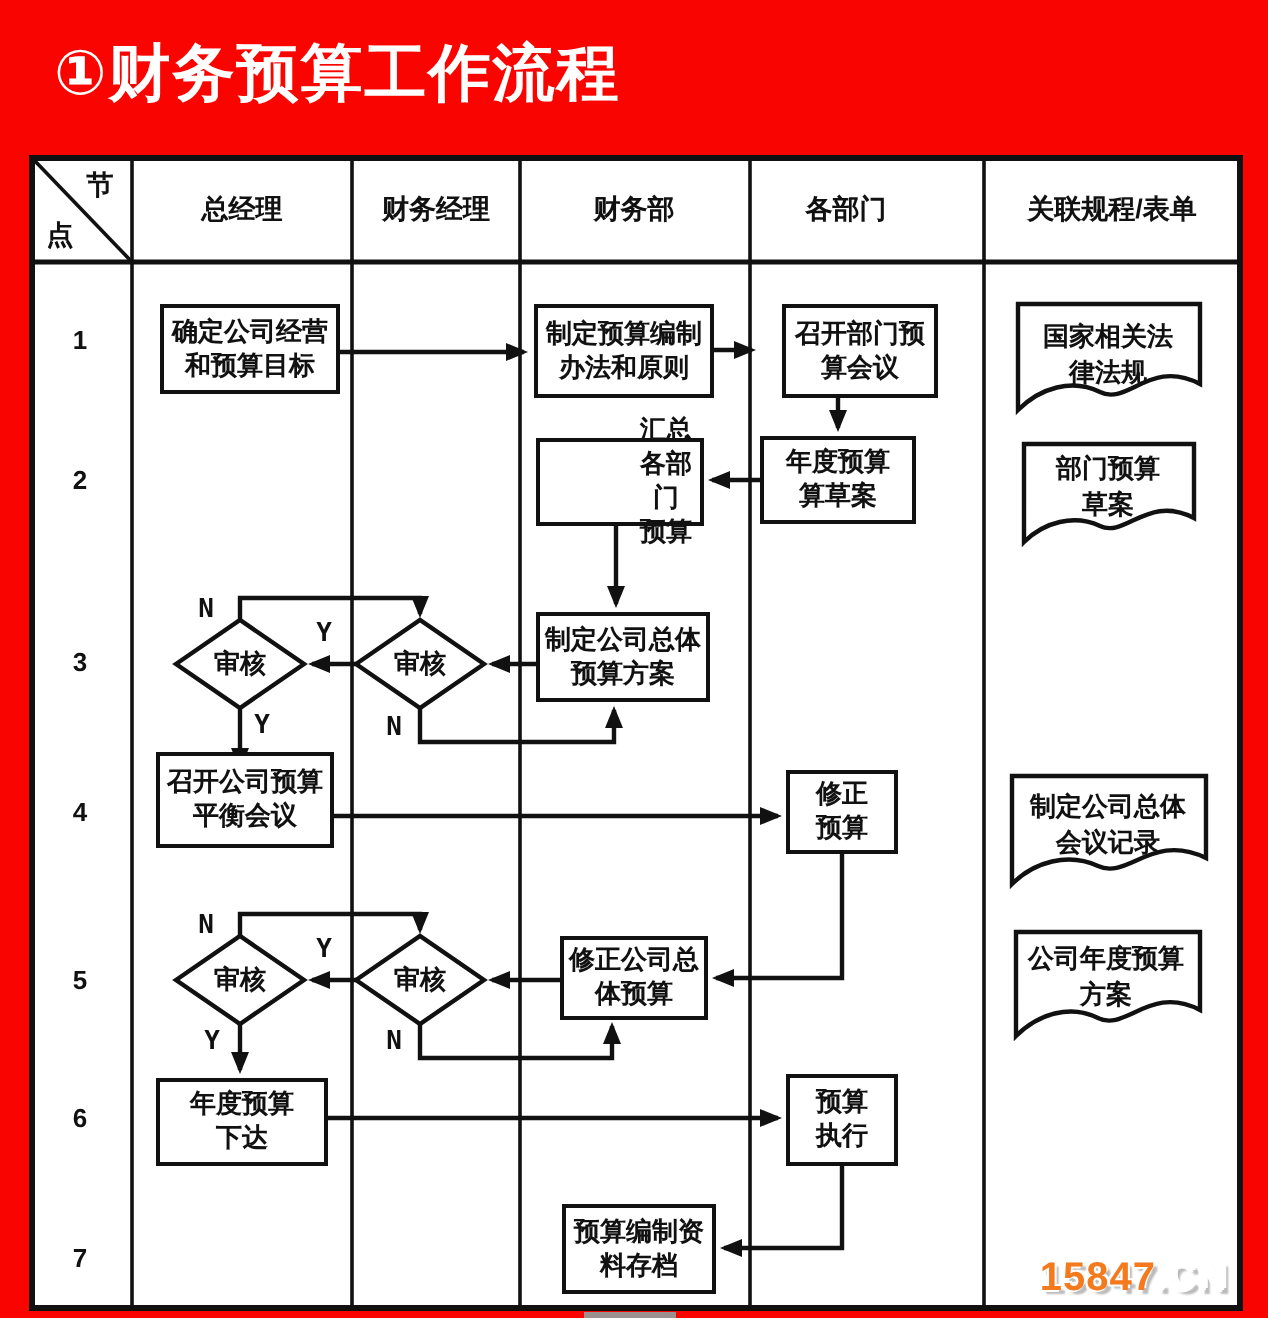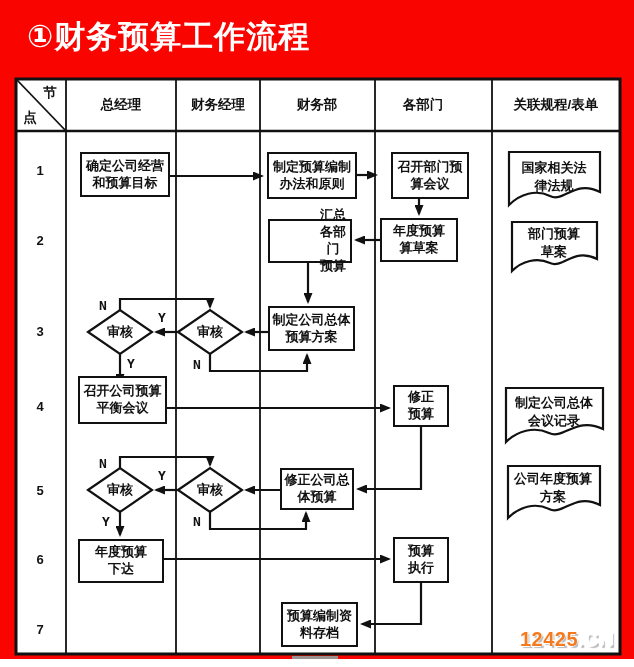--- a/index.html
+++ b/index.html
@@ -147,18 +147,18 @@
   <div class="doc-label" style="left:554px;top:177px;">国家相关法
 律法规</div>
   <div class="doc-label" style="left:554px;top:243px;">部门预算
 草案</div>
   <div class="doc-label" style="left:554px;top:412px;">制定公司总体
 会议记录</div>
   <div class="doc-label" style="left:553px;top:488px;">公司年度预算
 方案</div>
 
   <div class="wm">
-    <span class="n">12425</span><span class="d">.CN</span>
+    <span class="n">15847</span><span class="d">.CN</span>
   </div>
 
   <div class="handle"></div>
   <div class="bottom-strip"></div>
 </div>
 
 </body></html>

